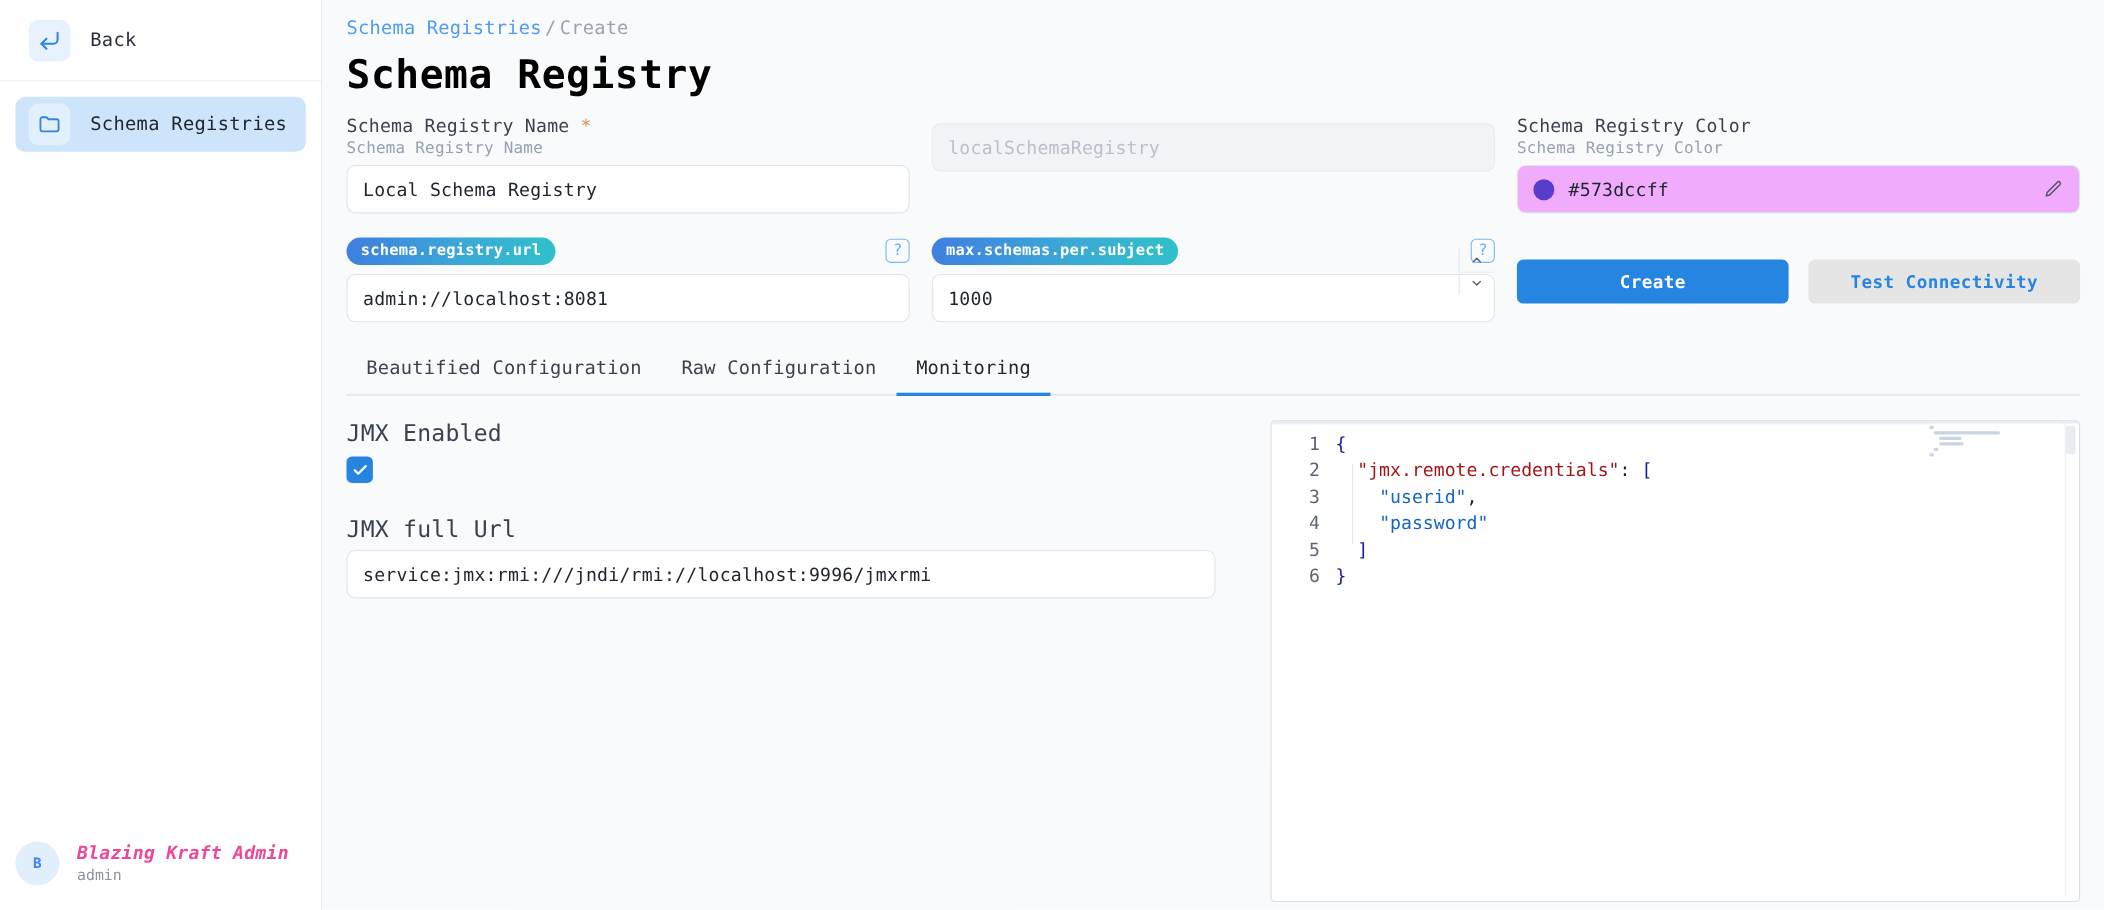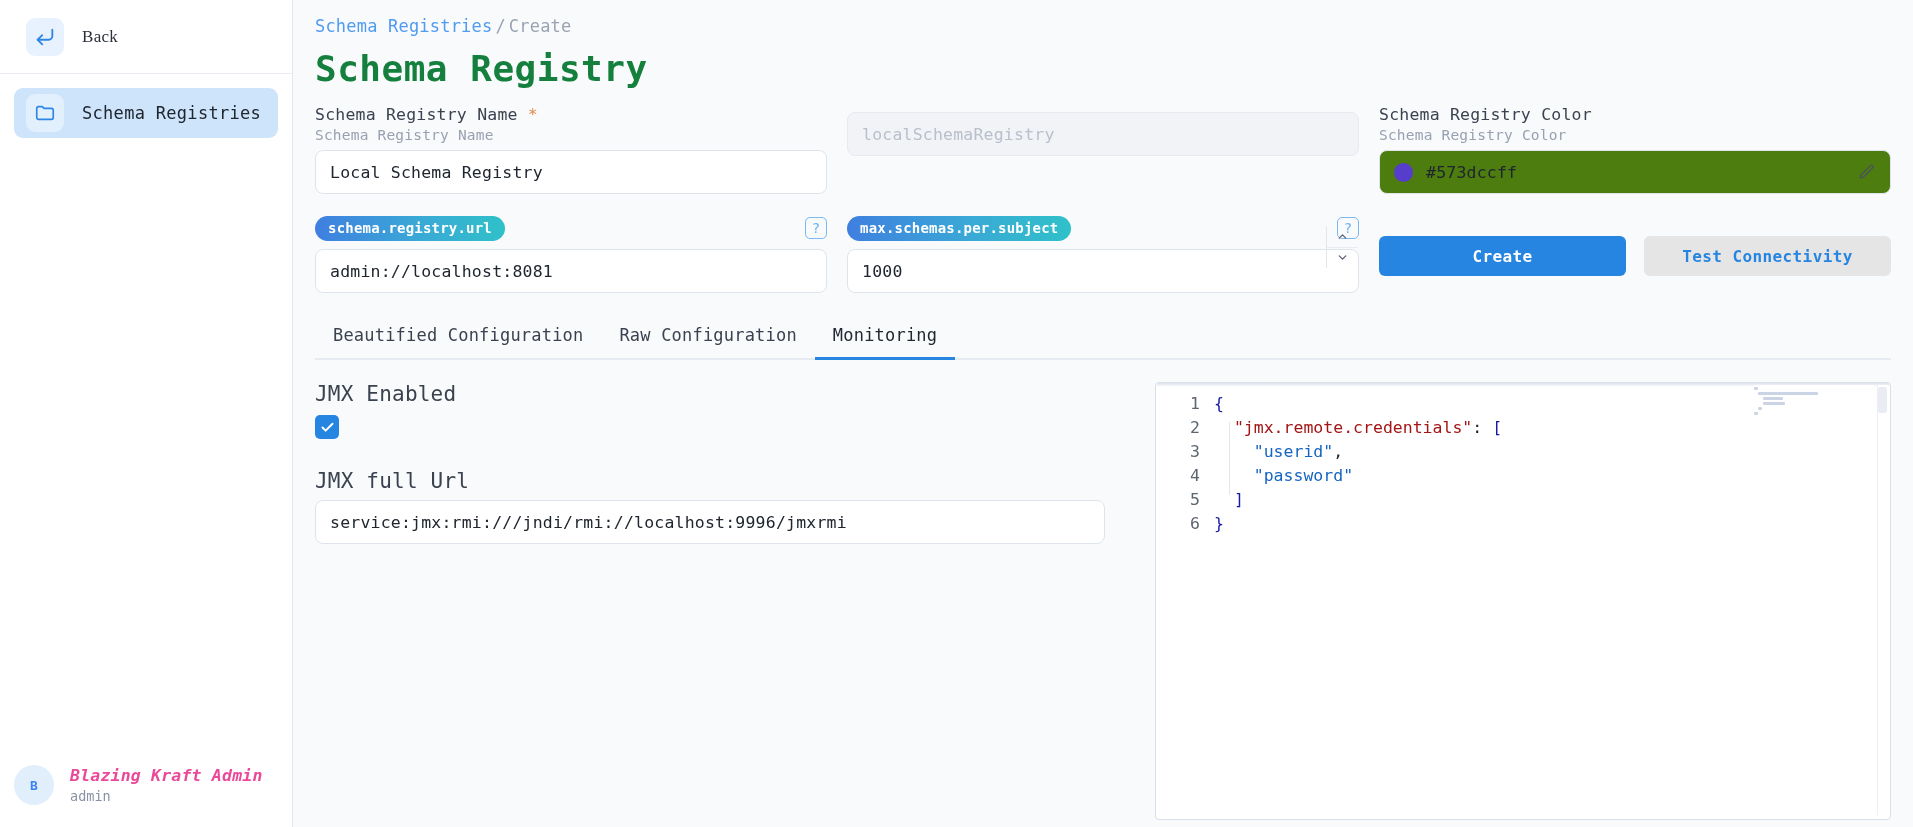--- a/index.html
+++ b/index.html
@@ -14,21 +14,21 @@
   
   .sidebar {
     width: 293px; min-width: 293px; height: 827px;
     background: #ffffff;
     border-right: 1px solid #e3e8ef;
     display: flex; flex-direction: column;
     position: relative;
   }
   .sb-back-wrap {
     height: 74px; border-bottom: 1px solid #e9edf3;
-    display: flex; align-items: center; padding: 0 14px; font-family: Liberation Serif, serif;
+    display: flex; align-items: center; padding: 0 14px;
   }
   .sb-item {
     display: flex; align-items: center;
     gap: 18px;
     height: 50px;
     padding: 0 12px;
     border-radius: 9px;
     cursor: pointer;
   }
   .sb-item-icon {
@@ -75,21 +75,21 @@
     position: relative;
   }
   .content { padding: 10px 22px 0 22px; }
 
   .breadcrumb { font-size: 17px; letter-spacing: .2px; padding: 6px 0 2px 0; }
   .bc-link { color: #4f9bf0; cursor: pointer; }
   .bc-sep { color: #9aa3b2; margin: 0 3px; }
   .bc-current { color: #9aa3b2; }
 
   .page-title {
-    font-size: 36px; font-weight: bold; color: #15803d;
+    font-size: 36px; font-weight: bold; color: #000000;
     letter-spacing: .5px; margin: 10px 0 16px 0;
   }
 
   
   .form-row {
     display: flex; gap: 20px; align-items: flex-start;
   }
   .fld { flex: 1 1 0; min-width: 0; }
   .fld-label {
     font-size: 16.5px; color: #3b424f; letter-spacing: .2px;
@@ -110,21 +110,21 @@
     font-size: 16.5px; color: #20262f; letter-spacing: .2px;
     overflow: hidden; white-space: nowrap;
   }
   .inp.disabled { background: #f1f3f7; border-color: #e6eaf1; color: #b3bac6; }
   .inp .ph { color: #b9c0cb; }
 
   .color-inp {
     margin-top: 7px;
     height: 44px; width: 100%;
     border: 1px solid #dfe4ec; border-radius: 8px;
-    background: #4d7c0f;
+    background: #f0abfc;
     display: flex; align-items: center;
     padding: 0 14px;
     gap: 13px;
   }
   .swatch { width: 19px; height: 19px; border-radius: 50%; }
   .color-val { font-size: 16.5px; color: #20262f; flex: 1; letter-spacing: .2px; }
   .pencil { color: #4b5260; display: flex; align-items: center; }
 
   
   .cfg-row { display: flex; gap: 20px; align-items: flex-start; margin-top: 22px; }

